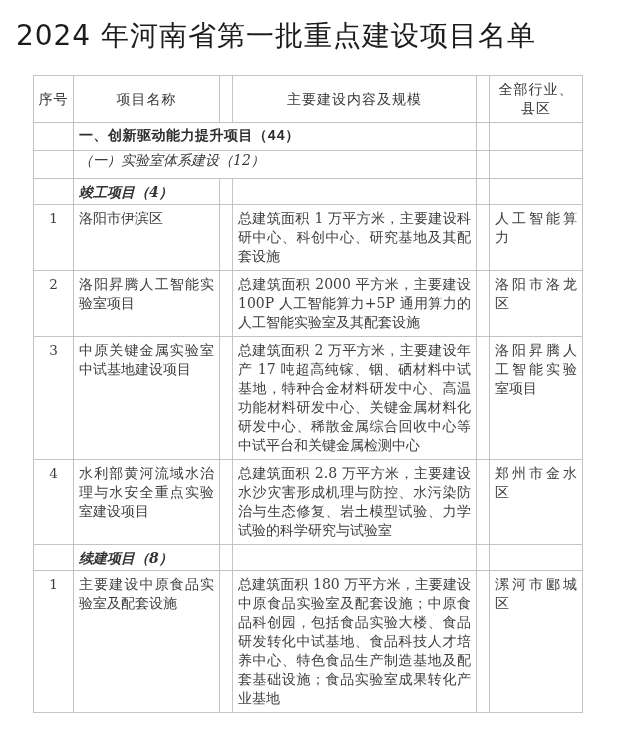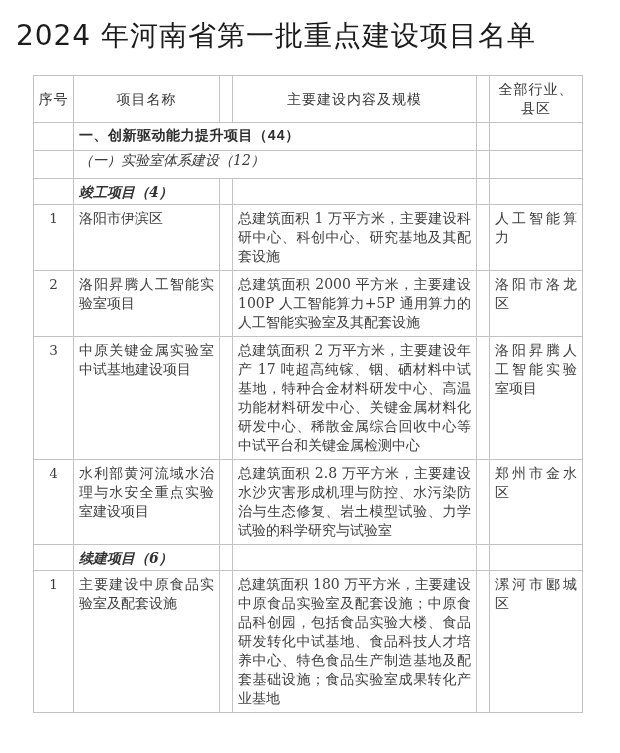--- a/index.html
+++ b/index.html
@@ -181,21 +181,21 @@
         <td class="num-cell">4</td>
         <td class="name-cell">水利部黄河流域水治理与水安全重点实验室建设项目</td>
         <td></td>
         <td class="content-cell">总建筑面积 2.8 万平方米，主要建设水沙灾害形成机理与防控、水污染防治与生态修复、岩土模型试验、力学试验的科学研究与试验室</td>
         <td></td>
         <td class="city-cell">郑州市金水区</td>
       </tr>
 
       <tr class="r-cont">
         <td class="num-cell"></td>
-        <td class="cell-bold-italic">续建项目（6）</td>
+        <td class="cell-bold-italic">续建项目（8）</td>
         <td></td>
         <td></td>
         <td></td>
         <td></td>
       </tr>
 
       <tr>
         <td class="num-cell">1</td>
         <td class="name-cell">主要建设中原食品实验室及配套设施</td>
         <td></td>

